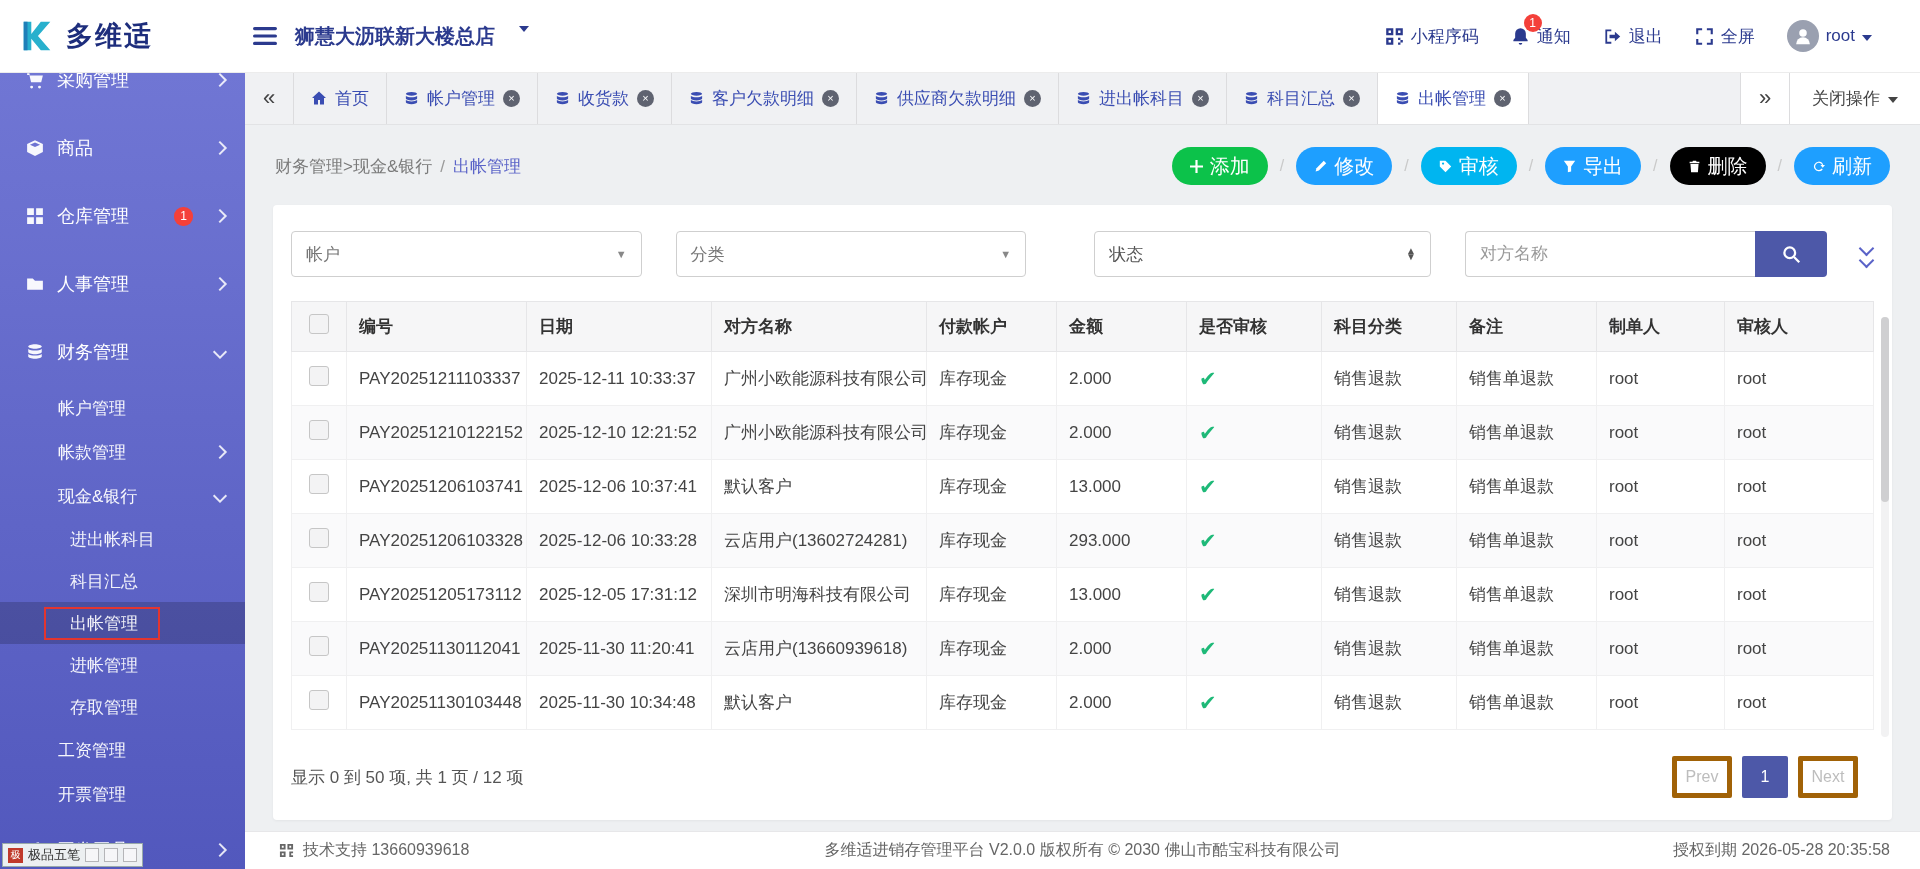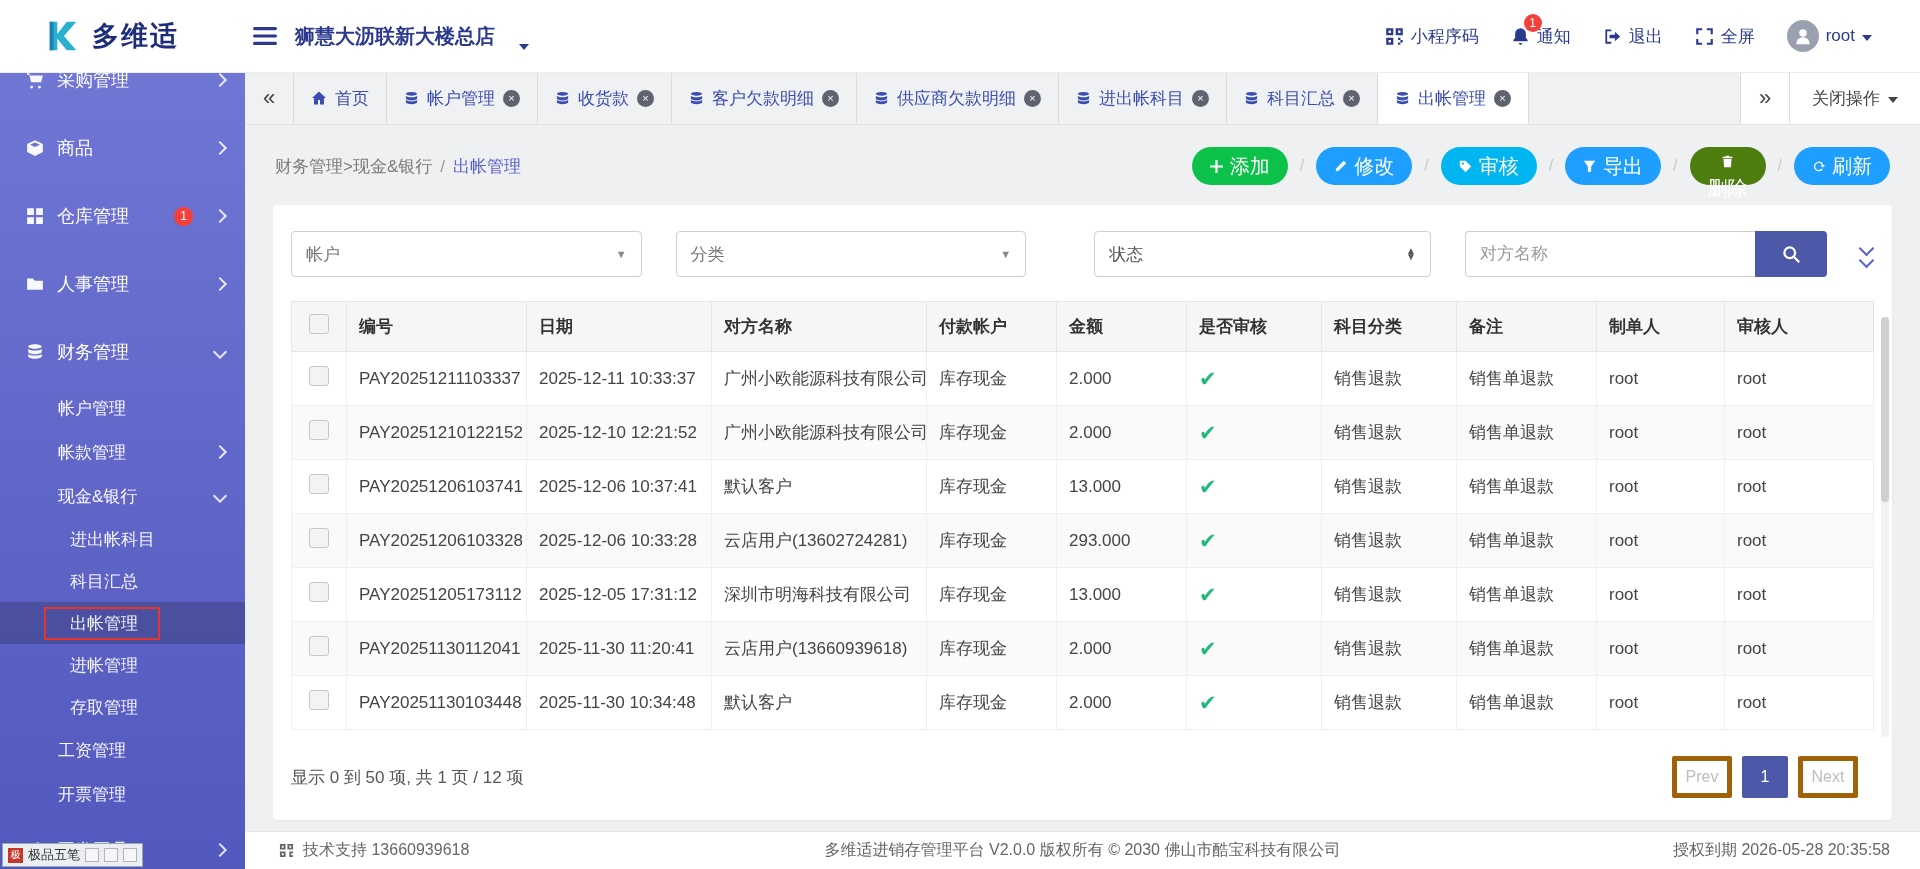--- a/index.html
+++ b/index.html
@@ -5,24 +5,24 @@
   html,body{margin:0;padding:0}
   body{
     width:1920px;height:869px;position:relative;overflow:hidden;
     background:#eef0f2;
     font-family:"Liberation Sans","DejaVu Sans",sans-serif;
     color:#333;
   }
   svg{display:block}
   
   .topbar{position:absolute;top:0;left:0;right:0;height:72px;background:#fff;display:flex;align-items:center;z-index:30;border-bottom:1px solid #ececec;}
-  .logo-zone{width:245px;display:flex;align-items:center;gap:10px;padding-left:44px;box-sizing:border-box;flex-shrink:0;}
+  .logo-zone{width:245px;display:flex;align-items:center;gap:10px;padding-left:18px;box-sizing:border-box;flex-shrink:0;}
   .logo-text{font-size:27px;font-weight:bold;color:#1d2d7c;letter-spacing:2px;}
   .burger{margin-left:8px;cursor:pointer;color:#2b3a8e;}
-  .store{display:flex;align-items:flex-end;gap:24px;margin-left:18px;font-size:20px;font-weight:bold;color:#2b3a8e;cursor:pointer;}
+  .store{display:flex;align-items:flex-start;gap:24px;margin-left:18px;font-size:20px;font-weight:bold;color:#2b3a8e;cursor:pointer;}
   .caret{width:0;height:0;border-left:5px solid transparent;border-right:5px solid transparent;border-top:6px solid currentColor;margin-top:3px;}
   .top-right{margin-left:auto;display:flex;align-items:center;gap:32px;padding-right:48px;color:#2b3a8e;font-size:17px;}
   .top-item{display:flex;align-items:center;gap:7px;position:relative;cursor:pointer;}
   .badge{position:absolute;top:-11px;left:13px;background:#f4403a;color:#fff;border-radius:9px;min-width:18px;height:18px;font-size:12px;display:flex;align-items:center;justify-content:center;padding:0 4px;box-sizing:border-box;}
   .avatar{width:32px;height:32px;border-radius:50%;background:#9aa0b0;display:flex;align-items:center;justify-content:center;overflow:hidden;}
   
   .sidebar{position:absolute;top:72px;left:0;bottom:0;width:245px;background:linear-gradient(180deg,#7076d4 0%,#5258bd 100%);overflow:hidden;z-index:20;color:#fff;}
   .side-item{display:flex;align-items:center;height:68px;padding:0 20px 0 26px;font-size:18px;gap:13px;cursor:pointer;}
   .side-item .lbl{flex:1;}
   .first-cut{margin-top:-26px;}
@@ -50,21 +50,21 @@
   .crumb-row{display:flex;align-items:center;padding:22px 30px 20px;}
   .crumb{font-size:17px;color:#7a7a7a;}
   .crumb .sep{margin:0 8px;color:#9a9a9a;}
   .crumb .cur{color:#5a63c8;}
   .actions{margin-left:auto;display:flex;align-items:center;}
   .btn{height:38px;border-radius:19px;display:inline-flex;align-items:center;gap:7px;padding:8px 18px;color:#fff;font-size:20px;cursor:pointer;border:none;font-family:inherit;}
   .btn .bic{color:#fff;}
   .btn-add{background:#0cc24a;}
   .btn-blue{background:#1e9fff;}
   .btn-cyan{background:#00b5f0;}
-  .btn-red{background:#4d7c0f;flex-direction:column;}
+  .btn-red{background:#000000;}
   .tsep{color:#c9c9c9;margin:0 12px;font-size:16px;}
   
   .card{margin:0 28px;background:#fff;border-radius:4px;padding:26px 18px 22px;position:relative;min-height:554px;box-shadow:0 1px 3px rgba(0,0,0,.05);}
   .filters{display:flex;align-items:center;gap:34px;}
   .sel2{width:358px;height:46px;border:1px solid #cfcfcf;border-radius:4px;display:flex;align-items:center;justify-content:space-between;padding:0 14px;box-sizing:border-box;color:#777;font-size:17px;background:#fff;cursor:pointer;}
   .sel2.status{width:344px;color:#555;margin-left:34px;}
   .dd-caret{font-size:11px;color:#888;}
   .updown{display:flex;flex-direction:column;line-height:.62;color:#555;}
   .updown i{font-style:normal;font-size:10px;}
   .search-group{display:flex;}

